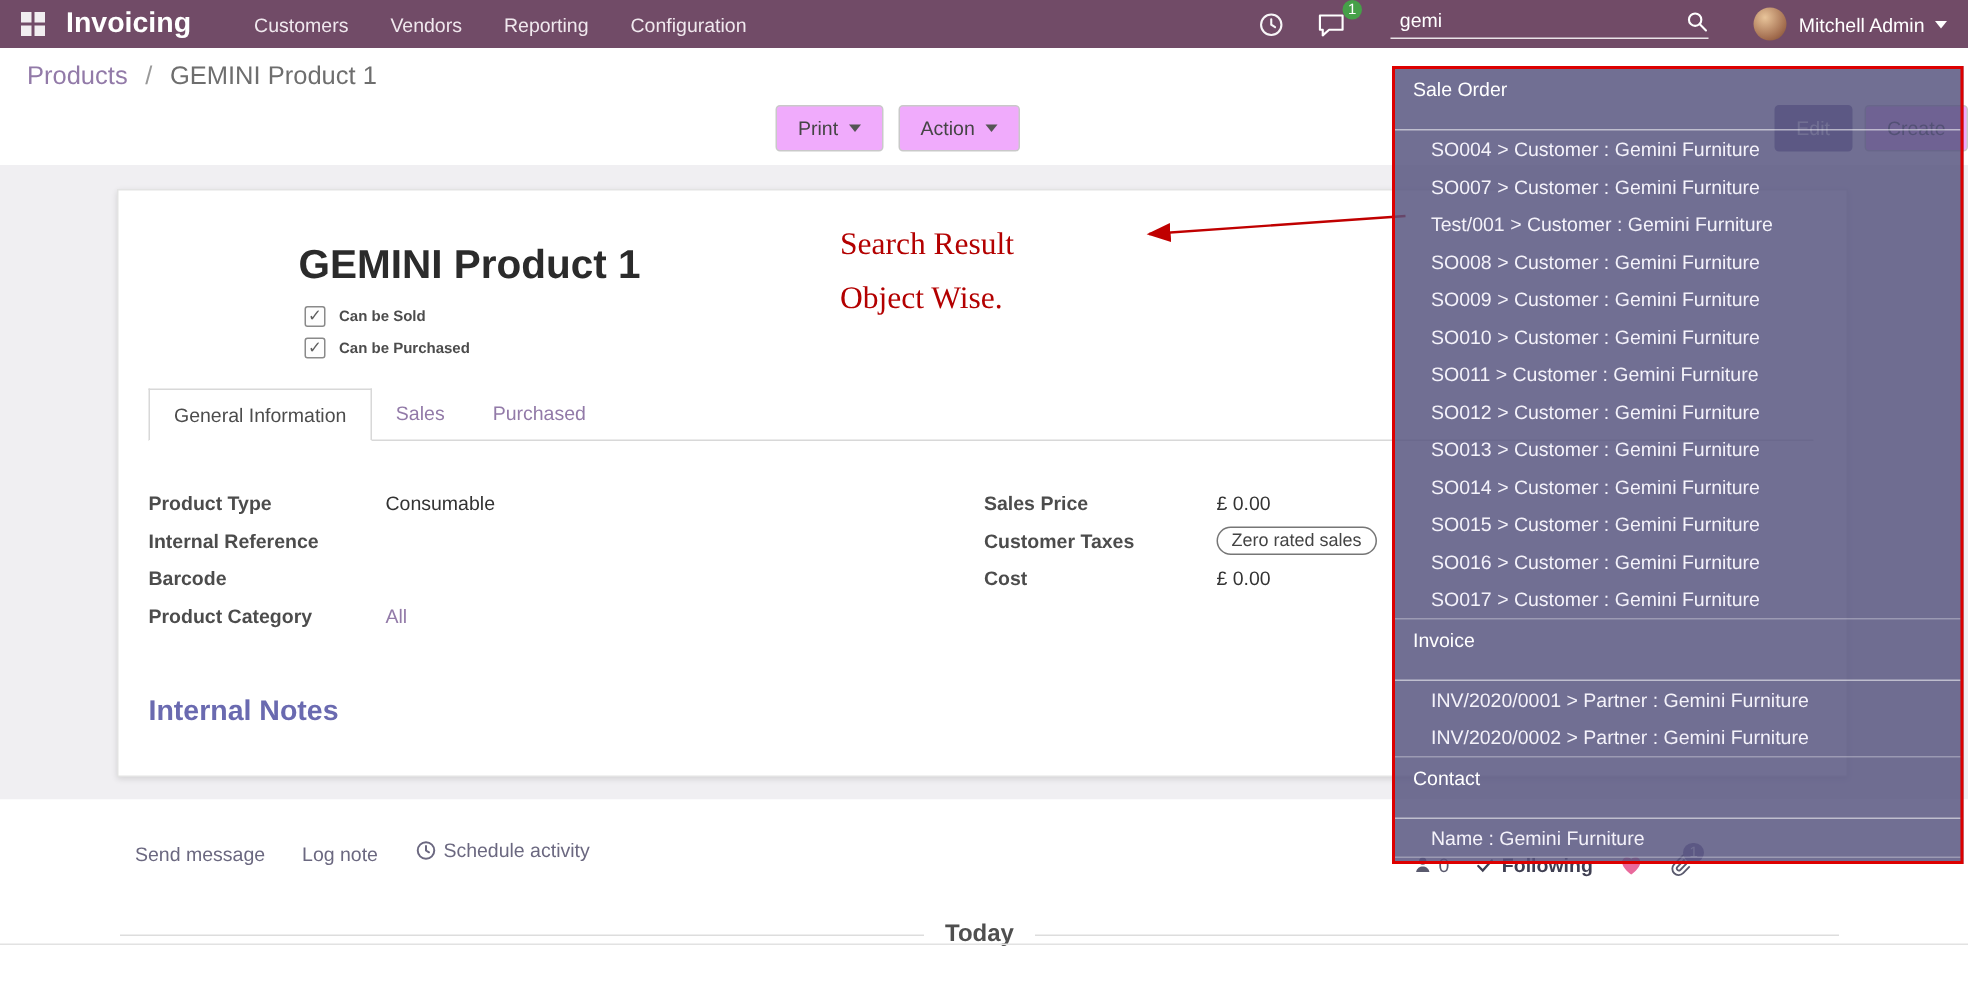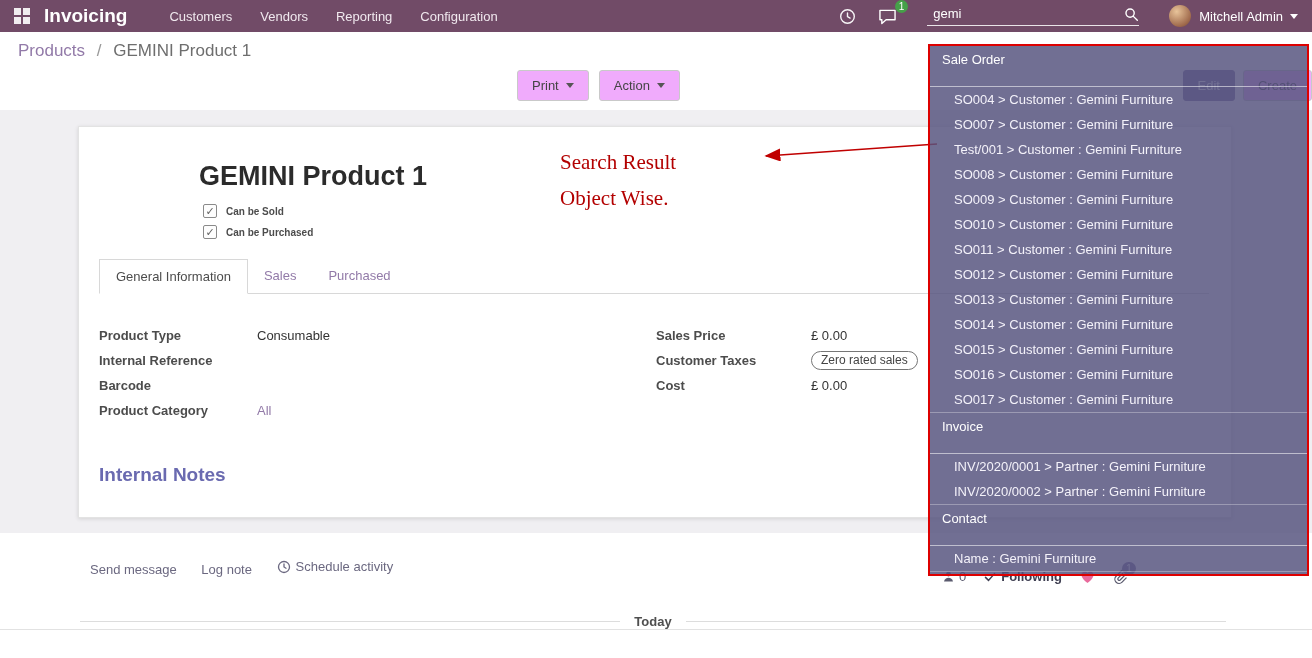--- a/index.html
+++ b/index.html
@@ -60,21 +60,21 @@
   .flabel{font-weight:700;color:#4c4c4c;width:158px;flex:none;}
   .fcol-right .flabel{width:155px;}
   .fvalue{color:#333;}
   .fvalue.link{color:var(--link);cursor:pointer;text-decoration:none;}
   .tax-badge{display:inline-block;border:1px solid #767676;border-radius:10px;padding:0 9px;font-size:12px;line-height:17px;color:#444;}
   .section-heading{margin-top:38px;font-size:19px;font-weight:700;color:var(--section-heading);}
 
   
   .chatter{position:relative;background:#fff;height:98px;padding:26px 0 0 90px;font-size:13px;}
   .chatter-link{color:#6b6880;margin-right:21px;cursor:pointer;text-decoration:none;display:inline-flex;align-items:center;gap:5px;}
-  .today-divider{position:absolute;left:80px;right:86px;top:81px;display:flex;align-items:center;gap:14px;color:#4f4f4f;font-weight:600;font-size:13px;}
+  .today-divider{position:absolute;left:80px;right:86px;top:81px;display:flex;align-items:center;gap:14px;color:#4f4f4f;font-weight:600;font-size:16px;}
   .today-divider .line{flex:1;height:1px;background:#ddd;}
   .chatter::after{content:"";position:absolute;left:0;right:0;bottom:1px;height:1px;background:#e2e2e2;}
   .follow-strip{position:absolute;left:942px;top:569px;display:flex;align-items:center;gap:18px;font-size:13px;color:#5a5a6e;z-index:4;}
   .fs-following{font-weight:700;color:#3f3f52;cursor:pointer;display:inline-flex;align-items:center;gap:5px;}
   .fs-count{display:inline-flex;align-items:center;gap:4px;cursor:pointer;}
   .clip-wrap{position:relative;display:inline-flex;cursor:pointer;}
   .clip-badge{position:absolute;top:-7px;right:-9px;background:var(--primary-button);color:#fff;border-radius:8px;font-size:10px;line-height:13px;padding:0 4px;}
 
   
   .annotation{position:absolute;left:560px;top:144px;font-family:"Liberation Serif",serif;font-size:21px;line-height:36px;color:var(--annotation);z-index:6;}

